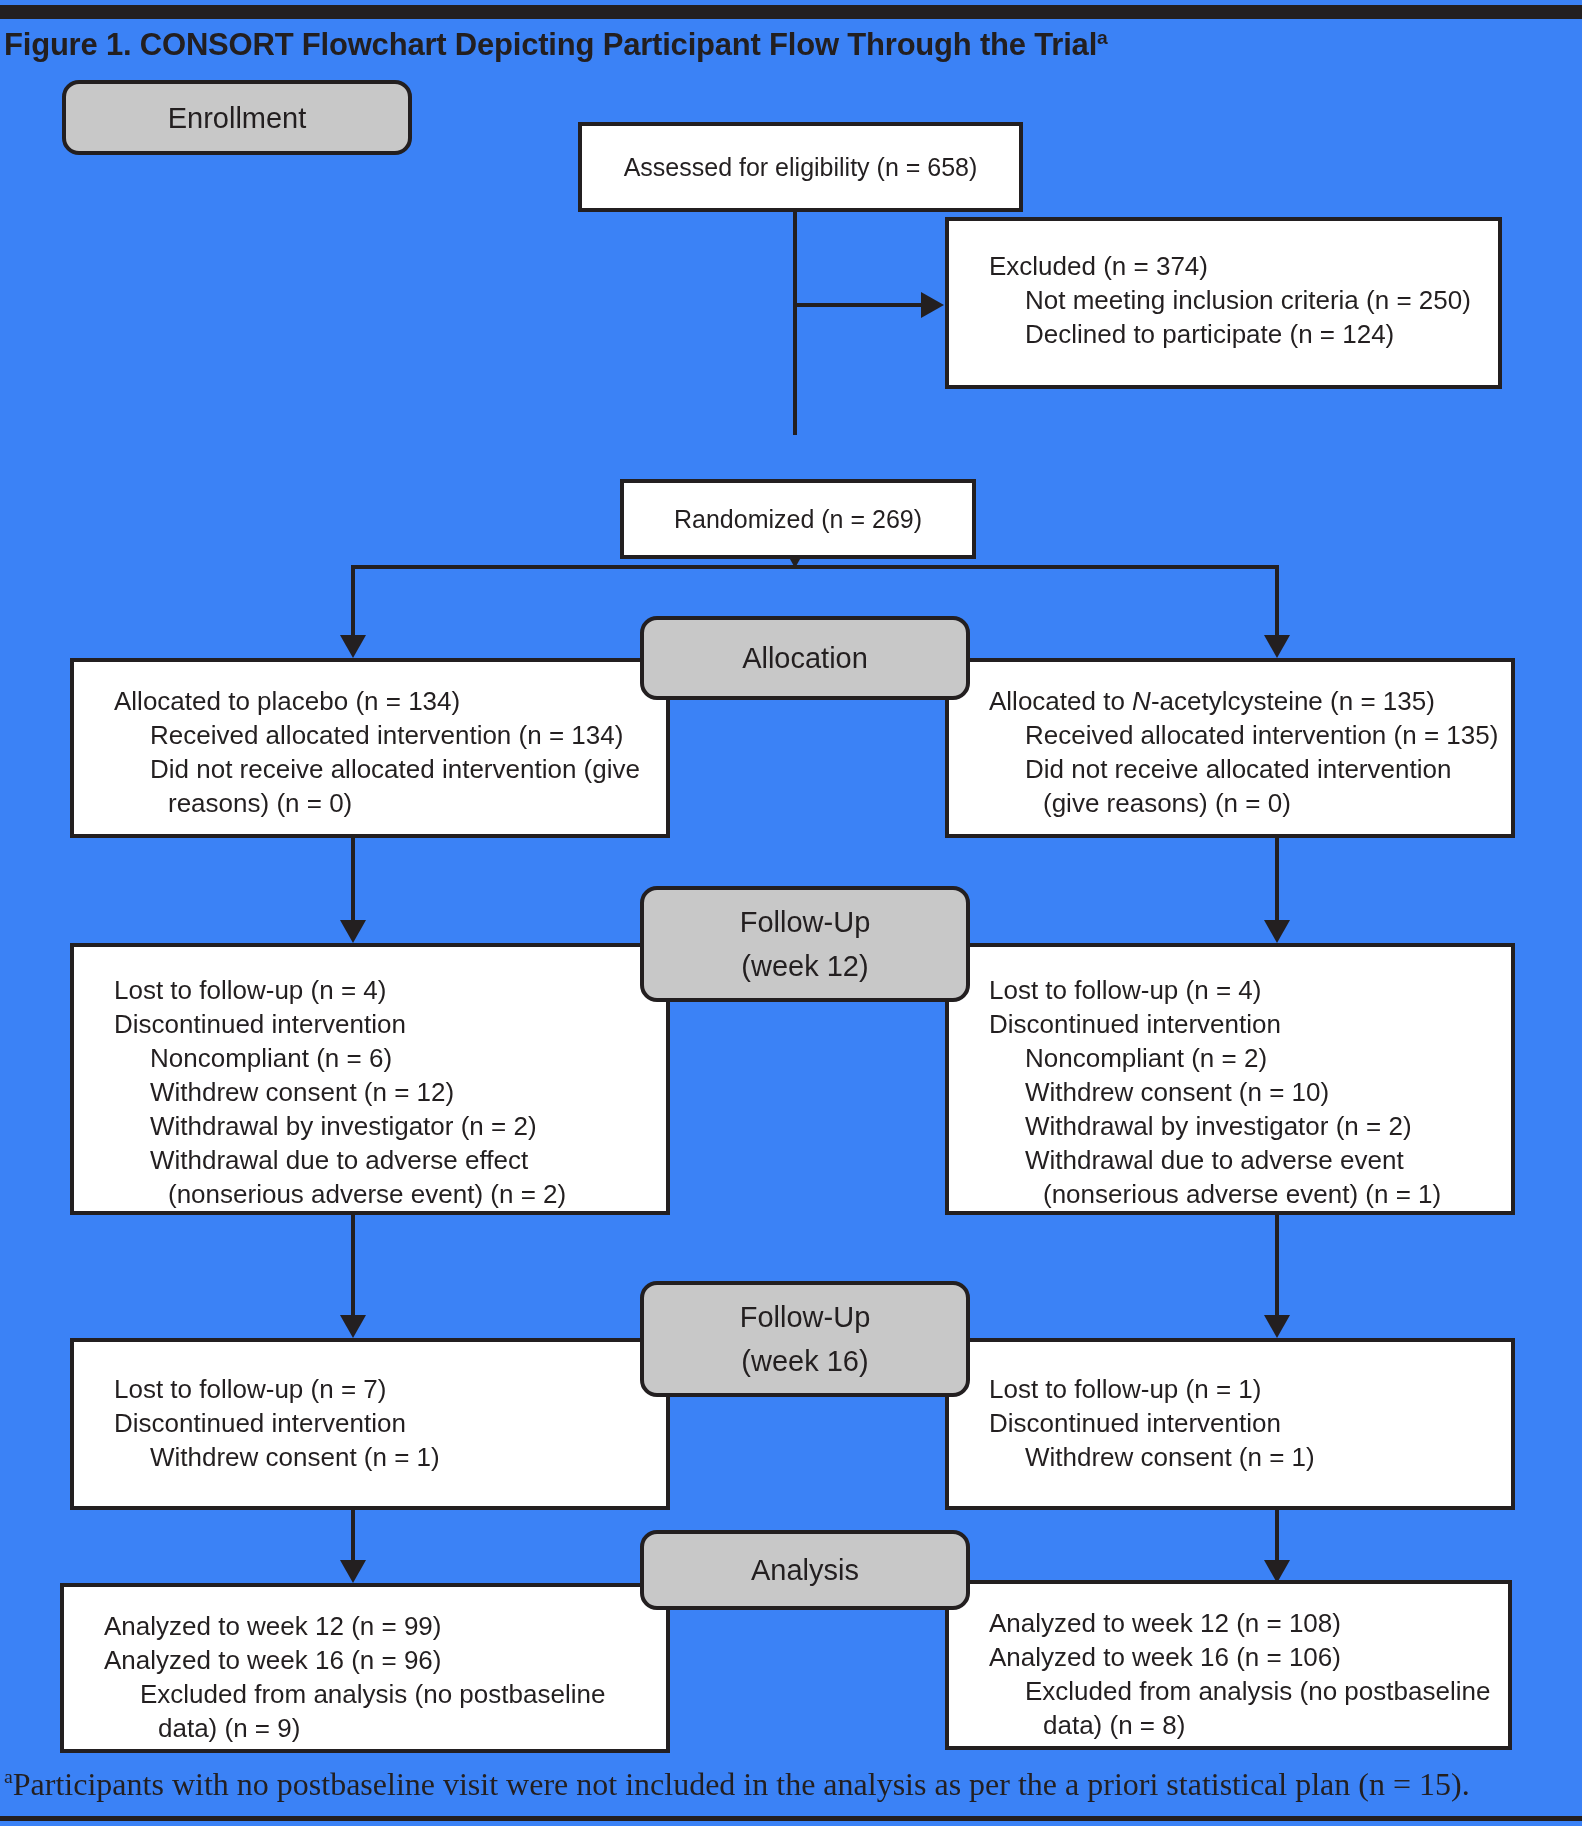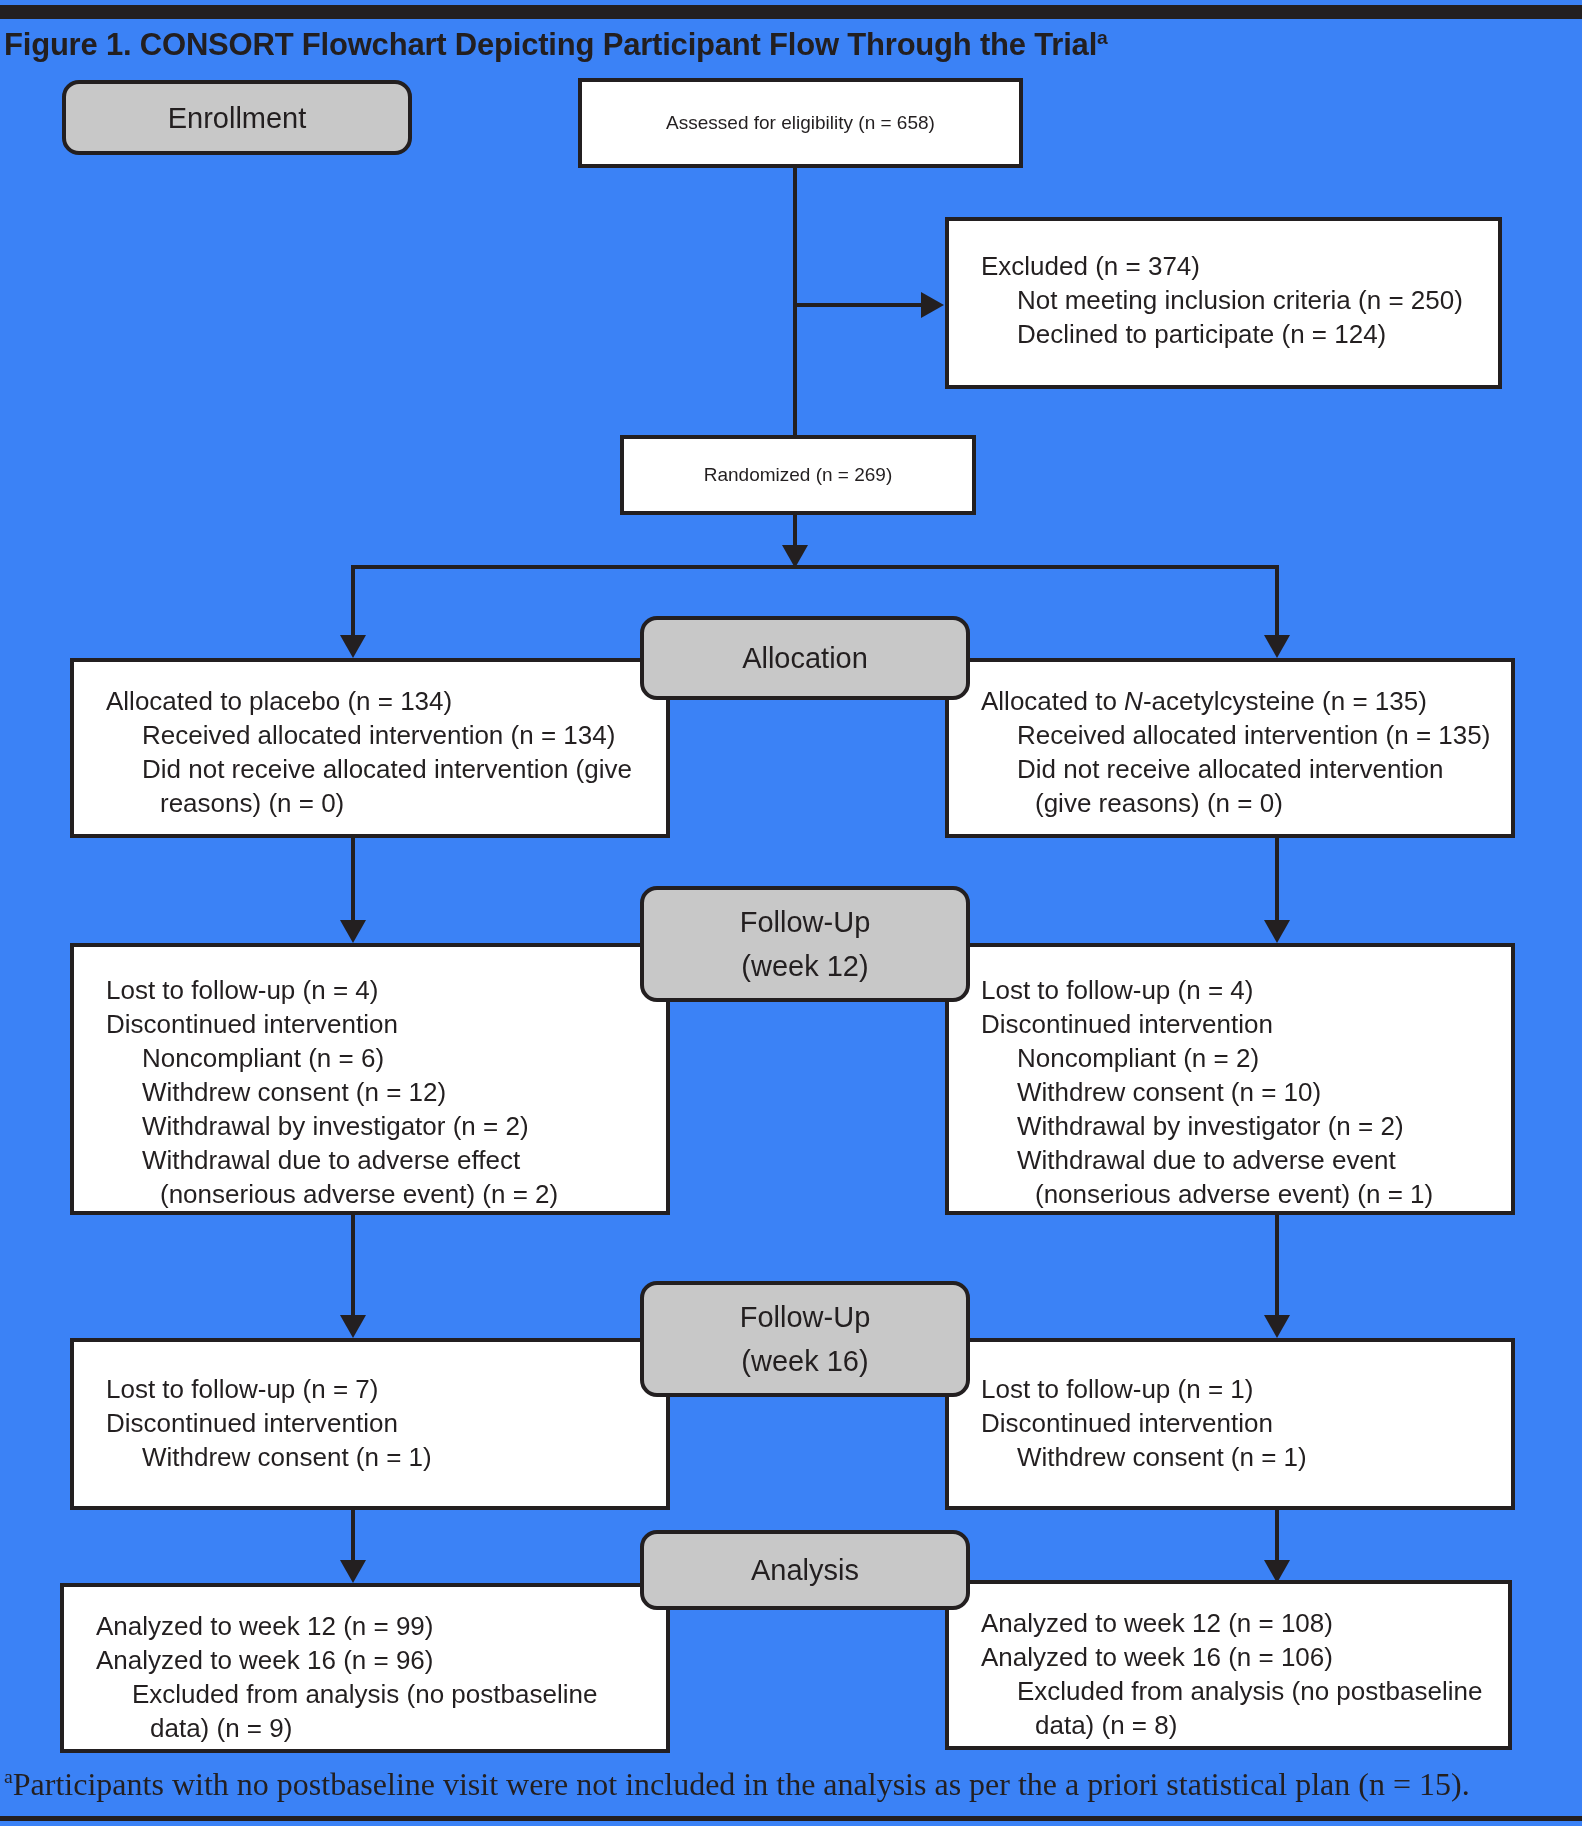--- a/index.html
+++ b/index.html
@@ -47,24 +47,25 @@
     border:4px solid var(--ink);
     box-sizing:border-box;
     z-index:3;
     font-size:26px;
     line-height:34px;
   }
   .fbox.center{
     display:flex;
     align-items:center;
     justify-content:center;
-    font-size:19px;
+    font-size:25px;
     text-align:center;
-  }
-  .fbox .pad{padding:22px 10px 0 32px;}
+    margin-top:44px;
+  }
+  .fbox .pad{padding:22px 10px 0 40px;}
   .bline{white-space:nowrap;}
   .ind0{padding-left:0;}
   .ind1{padding-left:36px;}
   .ind2{padding-left:54px;}
   .it{font-style:italic;}
   .vline{position:absolute;width:4px;background:var(--ink);z-index:2;}
   .hline{position:absolute;height:4px;background:var(--ink);z-index:2;}
   .ah-down{
     position:absolute;width:0;height:0;z-index:2;
     border-left:13px solid transparent;

